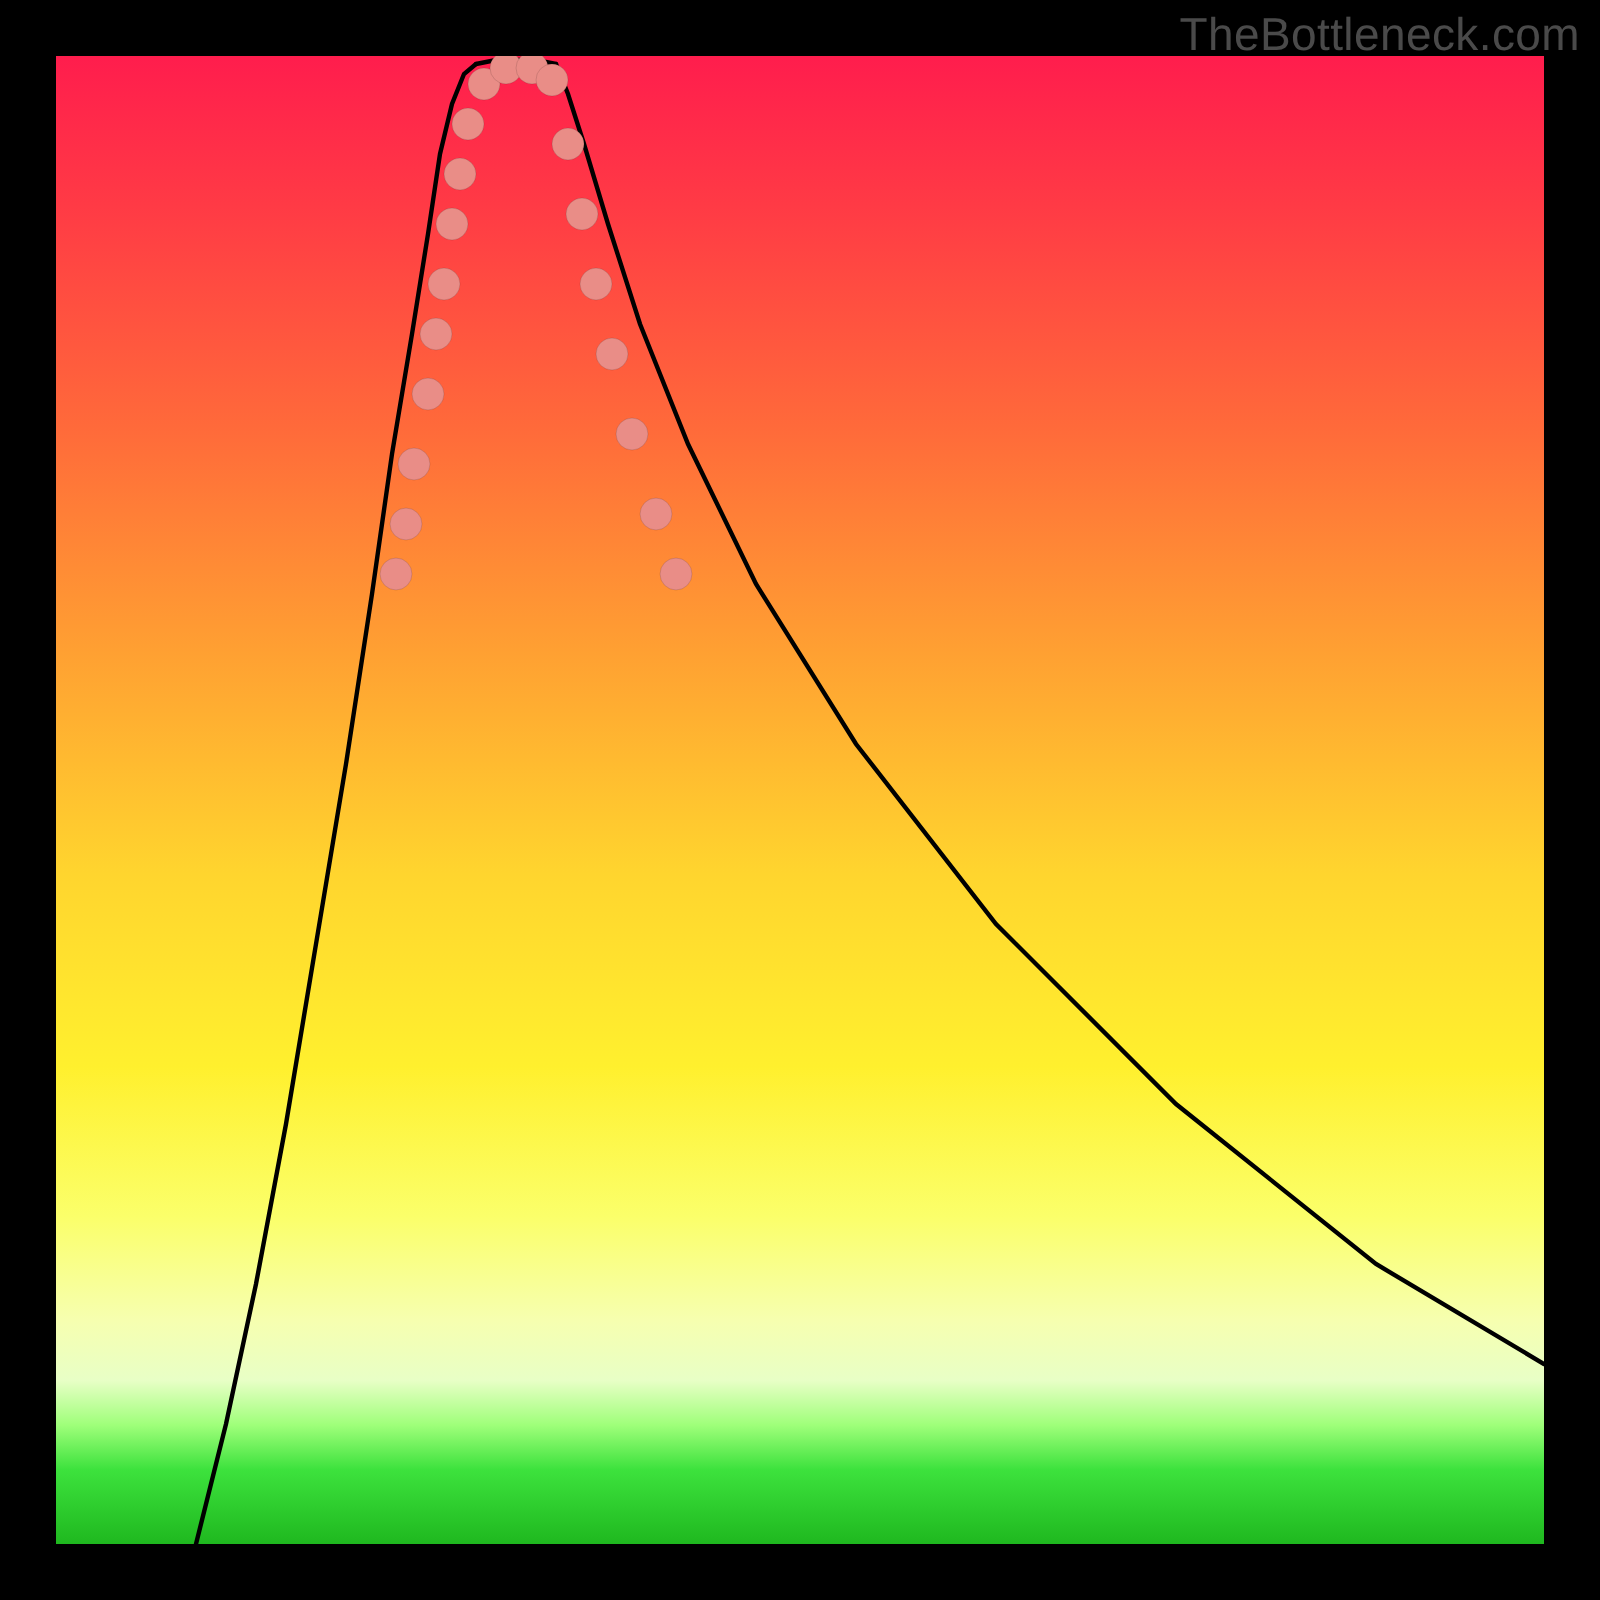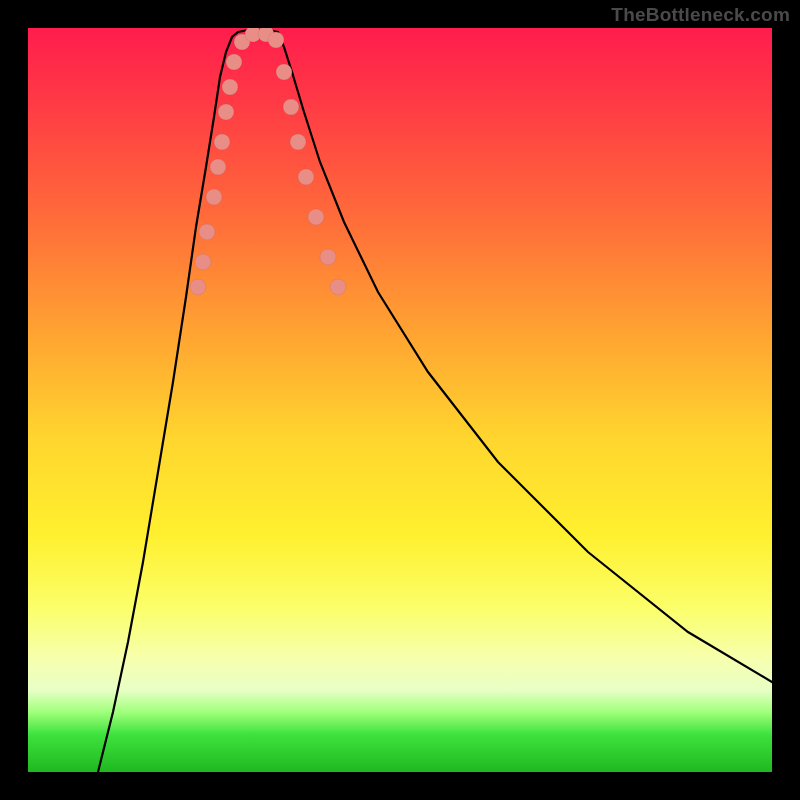--- a/index.html
+++ b/index.html
@@ -38,22 +38,22 @@
       #9fff7a 92%,
       #3de23d 95%,
       #1fb81f 100%
     );
   }
   .watermark {
     position: absolute;
     top: 4px;
     right: 10px;
     color: #4a4a4a;
-    font-size: 19px;
-    font-weight: 700;
+    font-size: 23px;
+    font-weight: 400;
     letter-spacing: 0.2px;
     pointer-events: none;
   }
   svg.curves {
     position: absolute;
     inset: 0;
     width: 100%;
     height: 100%;
   }
   .curve {

